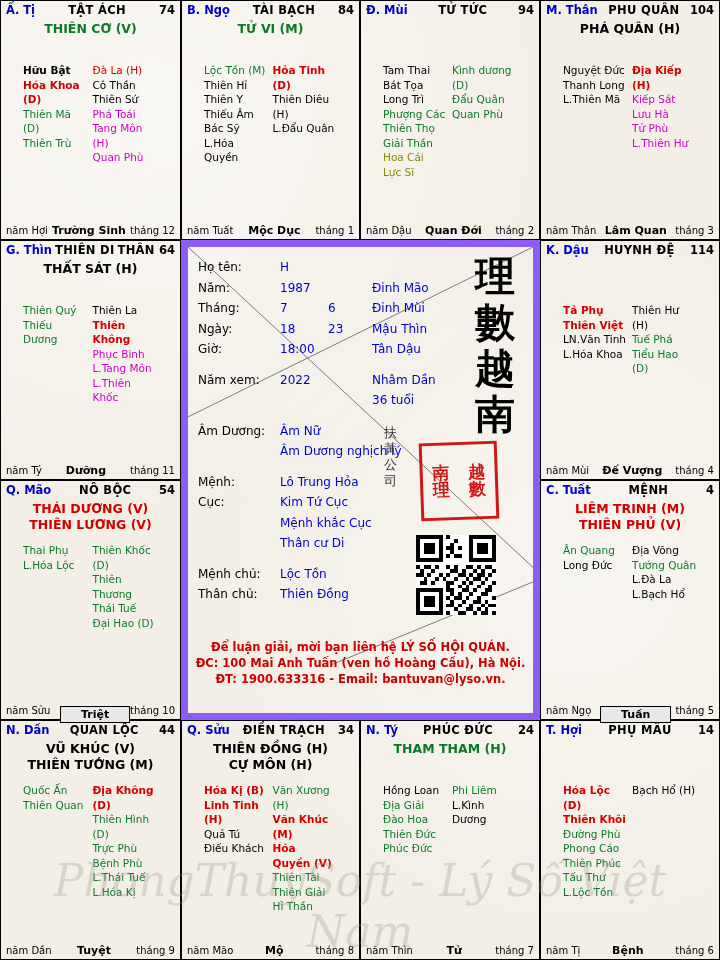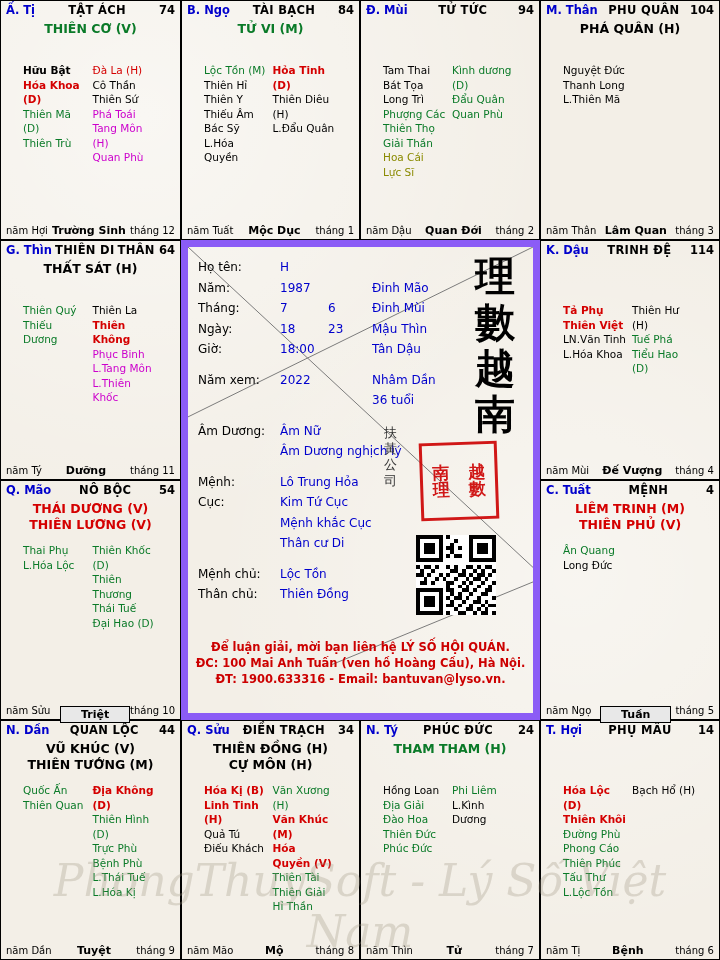--- a/index.html
+++ b/index.html
@@ -248,20 +248,27 @@
       </div>
       <div class="mainstars">
         <div class="black">PHÁ QUÂN (H)</div>
       </div>
       <div class="cols">
         <div class="col left">
           <div class="black">Nguyệt Đức</div>
           <div class="black">Thanh Long</div>
           <div class="black">L.Thiên Mã</div>
         </div>
+        <div class="col right">
+          <div class="red b">Địa Kiếp (H)</div>
+          <div class="magenta">Kiếp Sát</div>
+          <div class="magenta">Lưu Hà</div>
+          <div class="magenta">Tử Phù</div>
+          <div class="magenta">L.Thiên Hư</div>
+        </div>
       </div>
       <div class="ftr">
         <span>năm Thân</span>
         <span class="mid">Lâm Quan</span>
         <span>tháng 3</span>
       </div>
     </div>
     <div class="cell" style="grid-area: 2 / 1;">
       <div class="hdr">
         <span class="chi">G. Thìn</span>
@@ -286,21 +293,21 @@
       </div>
       <div class="ftr">
         <span>năm Tý</span>
         <span class="mid">Dưỡng</span>
         <span>tháng 11</span>
       </div>
     </div>
     <div class="cell" style="grid-area: 2 / 4;">
       <div class="hdr">
         <span class="chi">K. Dậu</span>
-        <span class="cung">TRINH ĐỆ</span>
+        <span class="cung">HUYNH ĐỆ</span>
         <span><span class="num">114</span></span>
       </div>
       <div class="mainstars"></div>
       <div class="cols">
         <div class="col left">
           <div class="red b">Tả Phụ</div>
           <div class="red b">Thiên Việt</div>
           <div class="black">LN.Văn Tinh</div>
           <div class="black">L.Hóa Khoa</div>
         </div>
@@ -351,20 +358,26 @@
         <span><span class="num">4</span></span>
       </div>
       <div class="mainstars">
         <div class="red">LIÊM TRINH (M)</div>
         <div class="red">THIÊN PHỦ (V)</div>
       </div>
       <div class="cols">
         <div class="col left">
           <div class="green">Ân Quang</div>
           <div class="black">Long Đức</div>
+        </div>
+        <div class="col right">
+          <div class="black">Địa Võng</div>
+          <div class="green">Tướng Quân</div>
+          <div class="black">L.Đà La</div>
+          <div class="black">L.Bạch Hổ</div>
         </div>
       </div>
       <div class="ftr">
         <span>năm Ngọ</span>
         <span class="mid">Suy</span>
         <span>tháng 5</span>
       </div>
     </div>
     <div class="cell" style="grid-area: 4 / 1;">
       <div class="hdr">

